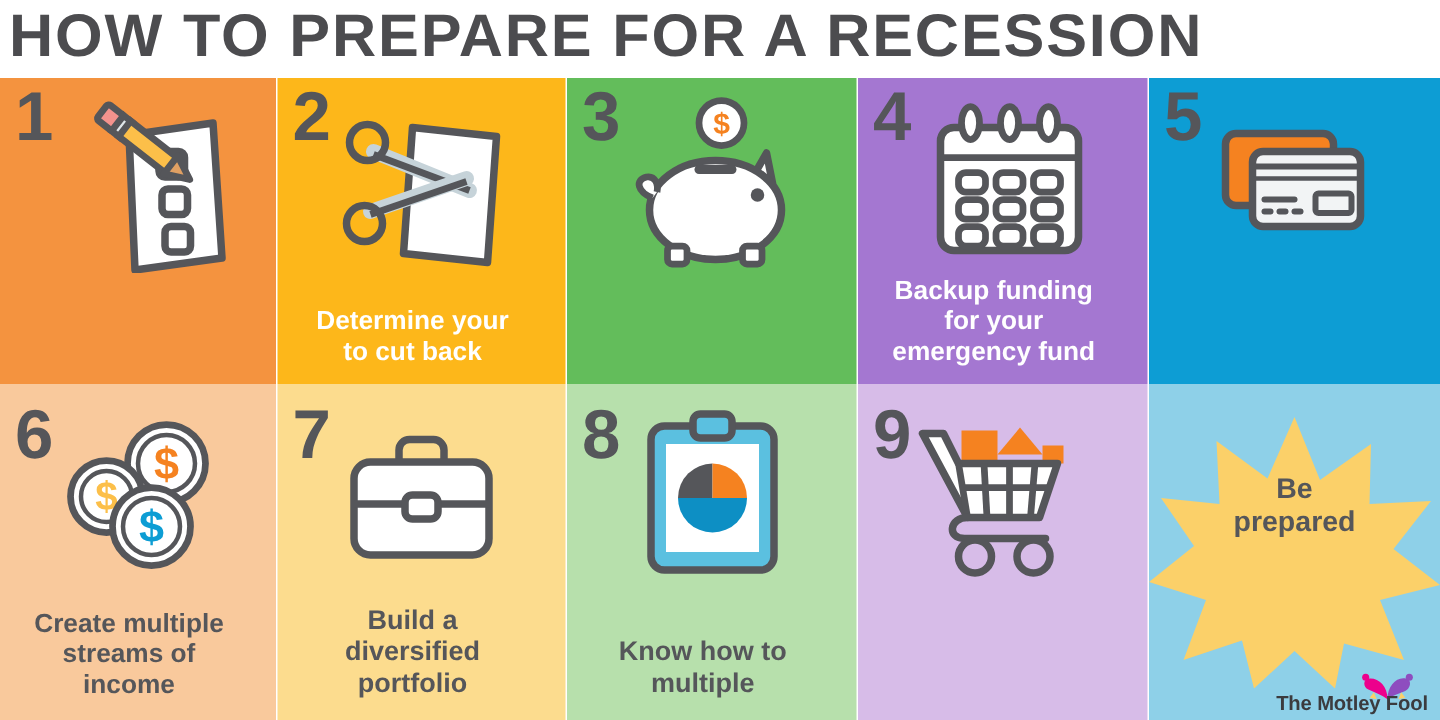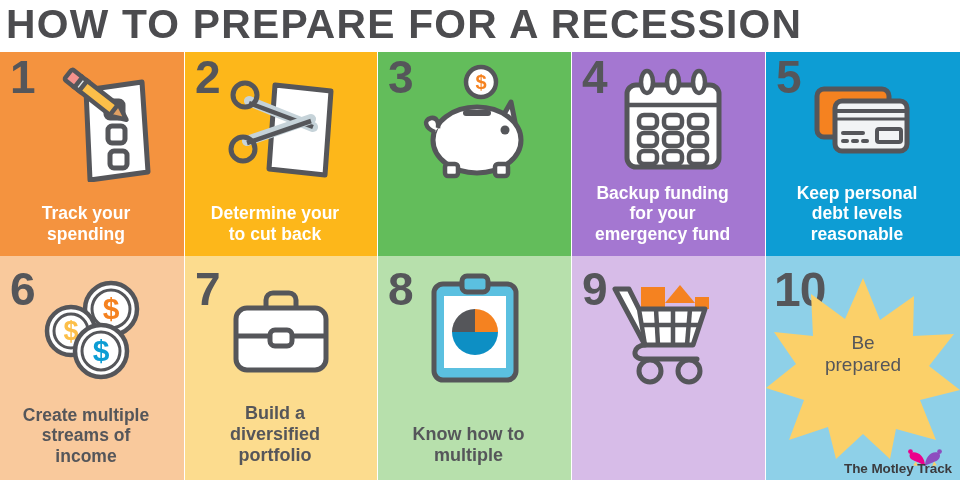--- a/index.html
+++ b/index.html
@@ -62,22 +62,22 @@
   }
   .logo-text{
     font-size:13.5px;font-weight:bold;color:#3b3b3e;letter-spacing:-0.1px;
     position:relative;z-index:1;
   }
   .logo-hat{position:absolute;right:8px;bottom:9px;width:38px;height:20px;}
 
   
   .burst-wrap{position:absolute;left:0;right:0;top:18px;height:190px;}
   .burst-label{
-    position:absolute;left:0;right:0;top:58px;text-align:center;
-    font-size:19px;font-weight:normal;color:#55565a;line-height:1.15;
+    position:absolute;left:0;right:0;top:42px;text-align:center;
+    font-size:19px;font-weight:bold;color:#55565a;line-height:1.15;
     white-space:pre-line;
   }
 </style>
 </head>
 <body>
 
 <div class="page">
 
   <div class="title">HOW TO PREPARE FOR A RECESSION</div>
 
@@ -94,22 +94,20 @@
             <rect x="60" y="83" width="17" height="17" rx="4" fill="none" stroke="#55565a" stroke-width="5"></rect>
             <g transform="rotate(38 30 30)">
               <rect x="6" y="12" width="14" height="13" rx="2" fill="#f4928d" stroke="#55565a" stroke-width="4.5"></rect>
               <rect x="19" y="12" width="7" height="13" fill="#dfe6e9" stroke="#55565a" stroke-width="4.5"></rect>
               <rect x="25" y="12" width="40" height="13" fill="#fcbf49" stroke="#55565a" stroke-width="4.5"></rect>
               <polygon points="64,11 80,18.5 64,26" fill="#e0a063" stroke="#55565a" stroke-width="4.5" stroke-linejoin="round"></polygon>
             </g>
           </g>
         </svg>
       </div>
-      <div class="caption cap-white">Track your
-spending</div>
     </div>
 
     <div class="cell r1 c2" style="background:#fdb71a">
       <div class="num">2</div>
       <div class="icon">
         <svg width="124" height="116" viewBox="0 0 124 116">
           <g transform="translate(8,4)">
             <polygon points="48,16 104,22 98,106 42,100" fill="#ffffff" stroke="#55565a" stroke-width="5" stroke-linejoin="round"></polygon>
             <line x1="22" y1="32" x2="86" y2="58" stroke="#c6d3d9" stroke-width="10" stroke-linecap="round"></line>
             <line x1="22" y1="32" x2="86" y2="58" stroke="#55565a" stroke-width="4.5" fill="none" stroke-linecap="round" opacity="0"></line>
@@ -185,23 +183,20 @@
             <path d="M24,28 H96" stroke="#55565a" stroke-width="4"></path>
             <path d="M24,36 H96" stroke="#55565a" stroke-width="3"></path>
             <rect x="66" y="46" width="24" height="13" rx="2" fill="none" stroke="#55565a" stroke-width="4"></rect>
             <path d="M32,50 H52" stroke="#55565a" stroke-width="4" stroke-linecap="round"></path>
             <path d="M32,58 H36" stroke="#55565a" stroke-width="4" stroke-linecap="round"></path>
             <path d="M42,58 H46" stroke="#55565a" stroke-width="4" stroke-linecap="round"></path>
             <path d="M52,58 H56" stroke="#55565a" stroke-width="4" stroke-linecap="round"></path>
           </g>
         </svg>
       </div>
-      <div class="caption cap-white">Keep personal
-debt levels
-reasonable</div>
     </div>
 
     <div class="cell r2 c1" style="background:#f9c99c">
       <div class="num">6</div>
       <div class="icon">
         <svg width="118" height="110" viewBox="0 0 118 110">
           <g transform="translate(8,4)">
             <circle cx="70" cy="30" r="26" fill="#ffffff" stroke="#55565a" stroke-width="4.5"></circle>
             <circle cx="70" cy="30" r="19" fill="#ffffff" stroke="#55565a" stroke-width="3"></circle>
             <text x="70" y="40" font-family="Liberation Sans, sans-serif" font-size="30" font-weight="bold" fill="#f58220" text-anchor="middle">$</text>
@@ -274,35 +269,34 @@
             </g>
             <path d="M32,66 C20,66 18,80 30,80 H84" fill="none" stroke="#55565a" stroke-width="5" stroke-linecap="round"></path>
             <circle cx="37" cy="92" r="11" fill="none" stroke="#55565a" stroke-width="5"></circle>
             <circle cx="76" cy="92" r="11" fill="none" stroke="#55565a" stroke-width="5"></circle>
           </g>
         </svg>
       </div>
     </div>
 
     <div class="cell r2 c5" style="background:#8ed0e8">
-      <div class="num">10</div>
       <div class="burst-wrap">
         <svg width="194" height="185" viewBox="0 0 194 185" style="display:block">
           <polygon fill="#fbd069" points="97,4 114,46 148,22 147,62 188,60 163,92 194,116 154,126 170,166 130,155 124,185 97,160 70,185 62,153 23,166 38,126 0,114 30,90 8,58 47,62 45,20 79,45"></polygon>
         </svg>
         <div class="burst-label">Be
 prepared</div>
       </div>
       <div class="logo">
         <svg class="logo-hat" viewBox="0 0 40 22">
           <path d="M20,21 C20,11 13,5 6,6 C2,6.5 2,12 6,14 C10,16 16,18 20,21 Z" fill="#ec008c"></path>
           <path d="M20,21 C20,11 27,4 34,6 C38,7 37,13 33,15 C29,17 24,18 20,21 Z" fill="#8e4dbf"></path>
           <circle cx="4" cy="5" r="2.6" fill="#ec008c"></circle>
           <circle cx="36" cy="5" r="2.6" fill="#8e4dbf"></circle>
           <polygon points="10,16 12,21 7,20" fill="#fbd069"></polygon>
           <polygon points="30,16 33,20 28,21" fill="#fbd069"></polygon>
         </svg>
-        <span class="logo-text">The Motley Track</span>
+        <span class="logo-text">The Motley Fool</span>
       </div>
     </div>
 
   </div>
 </div>
 
 </body></html>

